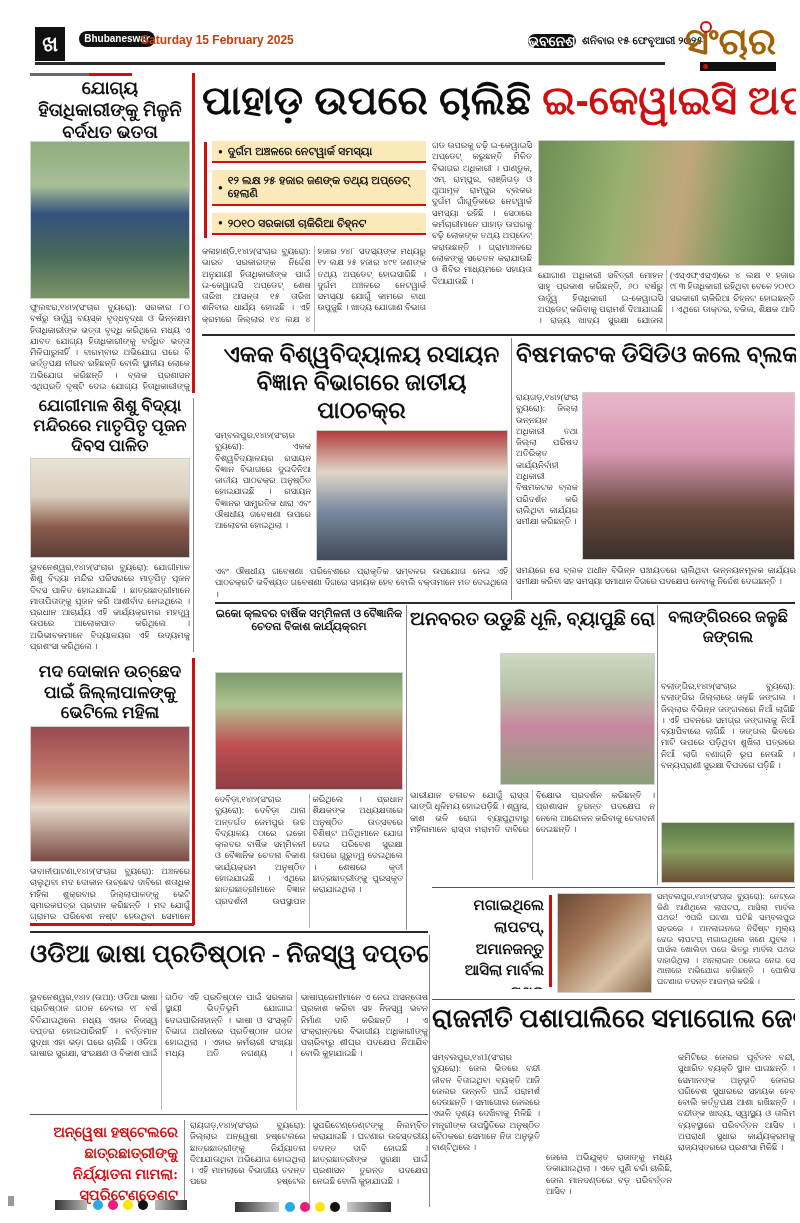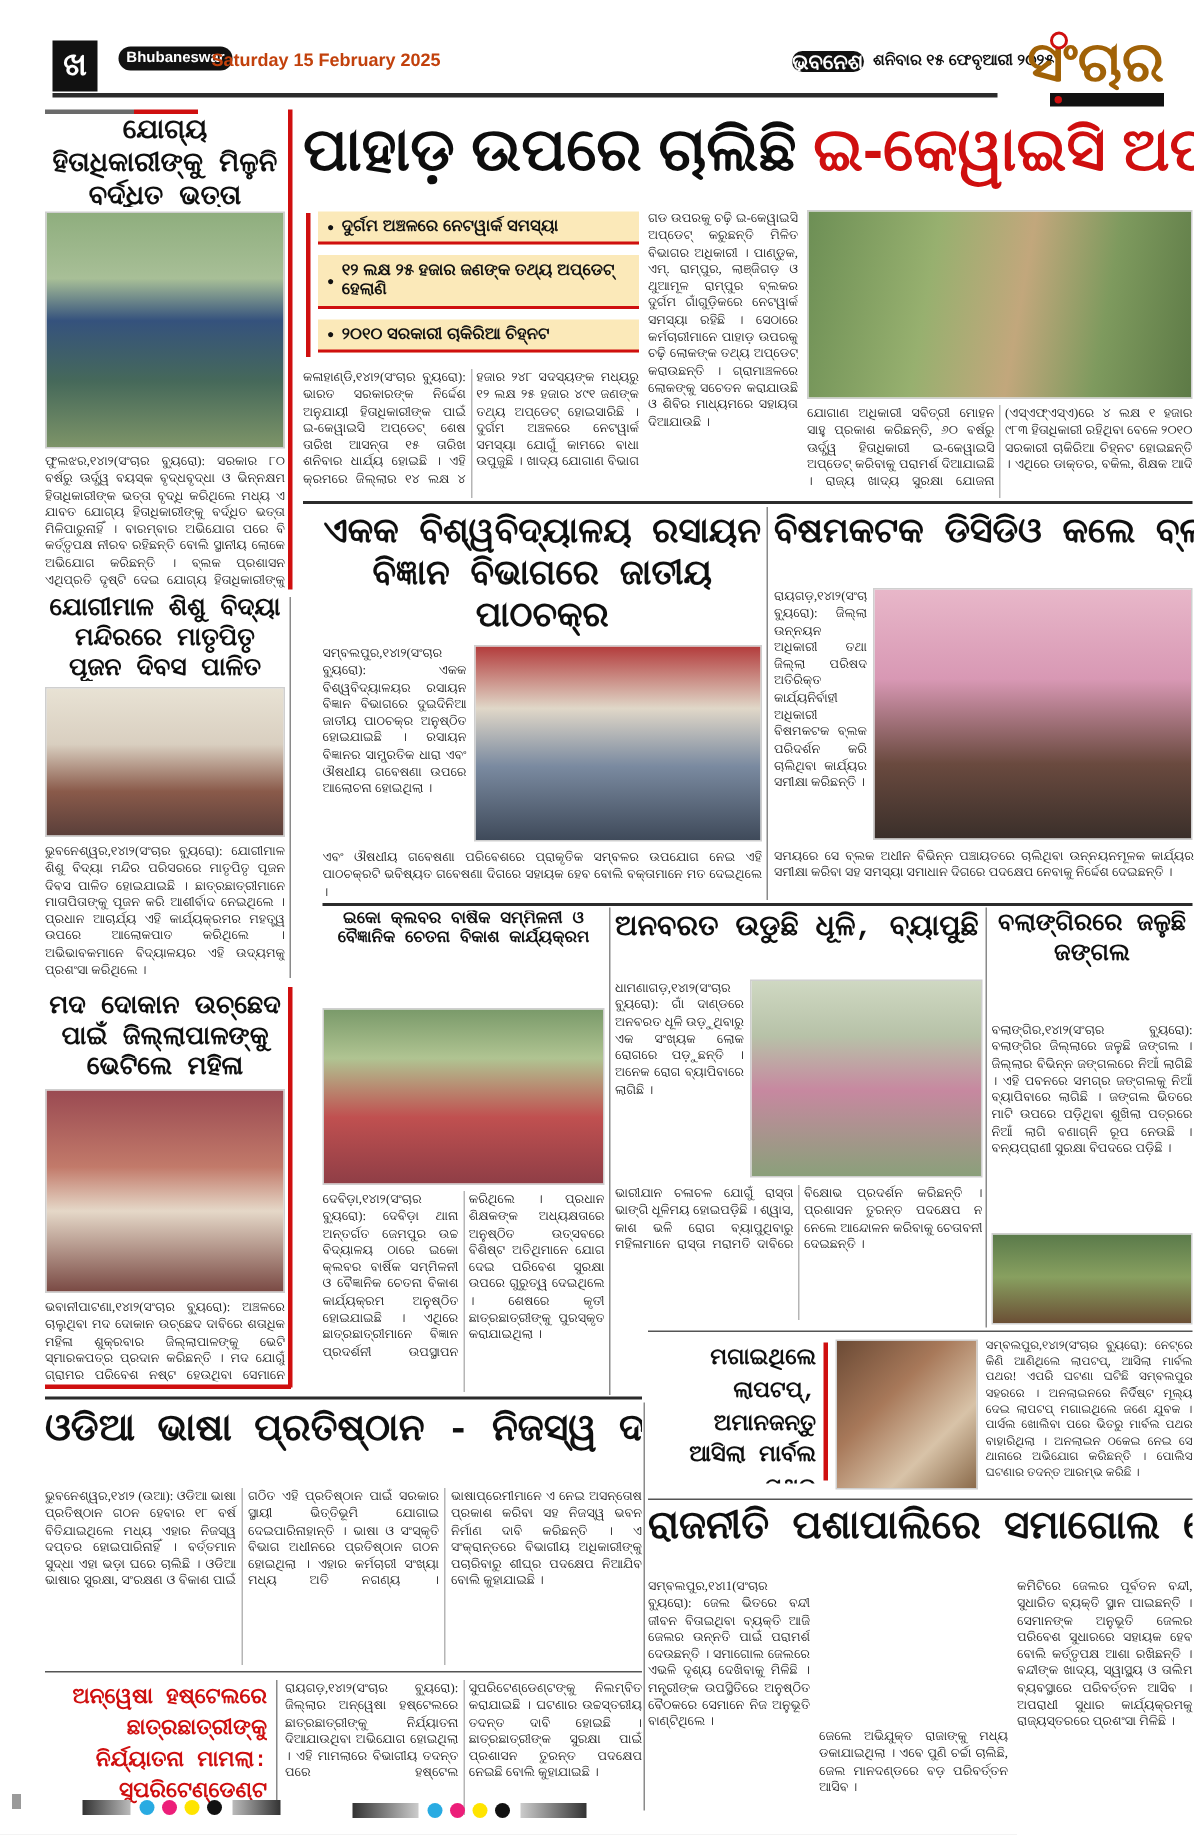--- a/index.html
+++ b/index.html
@@ -1,19 +1,19 @@
 <!DOCTYPE html>
 <html><head>
 <meta charset="utf-8">
 <style>
   html,body{margin:0;padding:0;background:#e9e9e9;}
   .sheet{position:relative;width:800px;height:1223px;background:#ffffff;margin:0 auto;overflow:hidden;
          font-family:"Liberation Serif",serif;}
   .abs{position:absolute;}
-  .hl{font-family:Liberation Mono, monospace;font-weight:bold;color:#101010;text-align:center;
+  .hl{font-family:Liberation Serif, serif;font-weight:bold;color:#101010;text-align:center;
       overflow:hidden;line-height:1.22;}
   .body-txt{font-family:"Liberation Serif",serif;font-size:8.5px;line-height:1.33;text-align:justify;
       color:#1c1c1c;overflow:hidden;}
   .cols2{column-count:2;column-gap:7px;column-rule:1px solid #b5b5b5;}
   .cols3{column-count:3;column-gap:8px;column-rule:1px solid #b5b5b5;}
   .photo{background-size:cover;border:1px solid #cfcfcf;box-sizing:border-box;}
   .hrule{background:#2b2b2b;}
   .vrule{background:#8a8a8a;}
   .red{background:#cf0f0f;}
   .pill{background:#111;color:#fff;border-radius:9px;text-align:center;
@@ -119,21 +119,20 @@
   <div class="abs hrule" style="left:215px;top:602px;width:580px;height:1.5px;"></div>
 
   <div class="abs hl" style="left:215px;top:607px;width:188px;height:62px;font-size:11px;">ଇକୋ କ୍ଲବର ବାର୍ଷିକ ସମ୍ମିଳନୀ ଓ ବୈଜ୍ଞାନିକ ଚେତନା ବିକାଶ କାର୍ଯ୍ୟକ୍ରମ</div>
   <div class="abs photo" style="left:215px;top:672px;width:188px;height:118px;
               background:linear-gradient(180deg,#7a9a6a 0%,#b0c492 28%,#c05050 62%,#8f3e46 100%);"></div>
   <div class="abs body-txt cols2" style="left:215px;top:794px;width:188px;height:134px;">ଦେବିଡ଼ା,୧୪ା୨(ସଂଚାର ବ୍ୟୁରୋ): ଦେବିଡ଼ା ଥାନା ଅନ୍ତର୍ଗତ ଜେମପୁର ଉଚ୍ଚ ବିଦ୍ୟାଳୟ ଠାରେ ଇକୋ କ୍ଲବର ବାର୍ଷିକ ସମ୍ମିଳନୀ ଓ ବୈଜ୍ଞାନିକ ଚେତନା ବିକାଶ କାର୍ଯ୍ୟକ୍ରମ ଅନୁଷ୍ଠିତ ହୋଇଯାଇଛି । ଏଥିରେ ଛାତ୍ରଛାତ୍ରୀମାନେ ବିଜ୍ଞାନ ପ୍ରଦର୍ଶନୀ ଉପସ୍ଥାପନ କରିଥିଲେ । ପ୍ରଧାନ ଶିକ୍ଷକଙ୍କ ଅଧ୍ୟକ୍ଷତାରେ ଅନୁଷ୍ଠିତ ଉତ୍ସବରେ ବିଶିଷ୍ଟ ଅତିଥିମାନେ ଯୋଗ ଦେଇ ପରିବେଶ ସୁରକ୍ଷା ଉପରେ ଗୁରୁତ୍ୱ ଦେଇଥିଲେ । ଶେଷରେ କୃତୀ ଛାତ୍ରଛାତ୍ରୀଙ୍କୁ ପୁରସ୍କୃତ କରାଯାଇଥିଲା ।</div>
 
   <div class="abs vrule" style="left:406px;top:605px;width:1px;height:325px;"></div>
 
   <div class="abs hl" style="left:410px;top:607px;width:245px;height:42px;font-size:19px;white-space:nowrap;">ଅନବରତ ଉଡୁଛି ଧୂଳି, ବ୍ୟାପୁଛି ରୋଗ</div>
-  <div class="abs body-txt" style="left:410px;top:653px;width:86px;height:134px;">ଧାମଣାଗଡ଼,୧୪ା୨(ସଂଚାର ବ୍ୟୁରୋ): ଗାଁ ଦାଣ୍ଡରେ ଅନବରତ ଧୂଳି ଉଡ଼ୁଥିବାରୁ ଏକ ସଂଖ୍ୟକ ଲୋକ ରୋଗରେ ପଡ଼ୁଛନ୍ତି । ଅନେକ ରୋଗ ବ୍ୟାପିବାରେ ଲାଗିଛି ।</div>
   <div class="abs photo" style="left:500px;top:653px;width:155px;height:132px;
               background:linear-gradient(180deg,#cfd8c2 0%,#b7c2a8 28%,#c788a0 56%,#8aa07a 100%);"></div>
   <div class="abs body-txt cols2" style="left:410px;top:790px;width:245px;height:90px;">ଭାରୀଯାନ ଚଳାଚଳ ଯୋଗୁଁ ରାସ୍ତା ଭାଙ୍ଗି ଧୂଳିମୟ ହୋଇପଡ଼ିଛି । ଶ୍ୱାସ, କାଶ ଭଳି ରୋଗ ବ୍ୟାପୁଥିବାରୁ ମହିଳାମାନେ ରାସ୍ତା ମରାମତି ଦାବିରେ ବିକ୍ଷୋଭ ପ୍ରଦର୍ଶନ କରିଛନ୍ତି । ପ୍ରଶାସନ ତୁରନ୍ତ ପଦକ୍ଷେପ ନ ନେଲେ ଆନ୍ଦୋଳନ କରିବାକୁ ଚେତାବନୀ ଦେଇଛନ୍ତି ।</div>
 
   <div class="abs vrule" style="left:657px;top:605px;width:1px;height:280px;"></div>
 
   <div class="abs hl" style="left:661px;top:607px;width:134px;height:70px;font-size:16px;">ବଲାଙ୍ଗିରରେ ଜଳୁଛି ଜଙ୍ଗଲ</div>
   <div class="abs body-txt" style="left:661px;top:681px;width:134px;height:138px;">ବଲାଙ୍ଗିର,୧୪ା୨(ସଂଚାର ବ୍ୟୁରୋ): ବଲାଙ୍ଗିର ଜିଲ୍ଲାରେ ଜଳୁଛି ଜଙ୍ଗଲ । ଜିଲ୍ଲାର ବିଭିନ୍ନ ଜଙ୍ଗଲରେ ନିଆଁ ଲାଗିଛି । ଏହି ପବନରେ ସମଗ୍ର ଜଙ୍ଗଲକୁ ନିଆଁ ବ୍ୟାପିବାରେ ଲାଗିଛି । ଜଙ୍ଗଲ ଭିତରେ ମାଟି ଉପରେ ପଡ଼ିଥିବା ଶୁଖିଲା ପତ୍ରରେ ନିଆଁ ଲାଗି ବଣାଗ୍ନି ରୂପ ନେଉଛି । ବନ୍ୟପ୍ରାଣୀ ସୁରକ୍ଷା ବିପଦରେ ପଡ଼ିଛି ।</div>
   <div class="abs photo" style="left:661px;top:822px;width:134px;height:61px;
               background:linear-gradient(180deg,#5a7a4a 0%,#88a060 48%,#6b4f35 100%);"></div>

